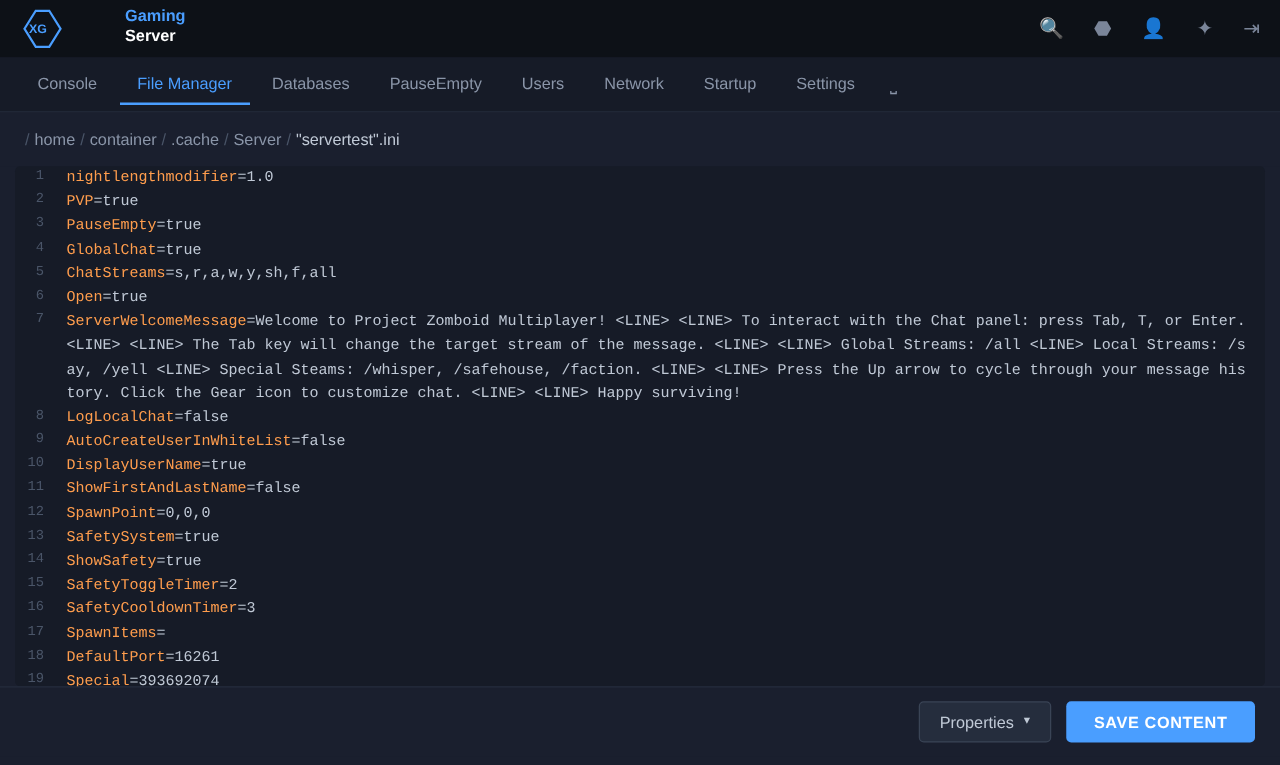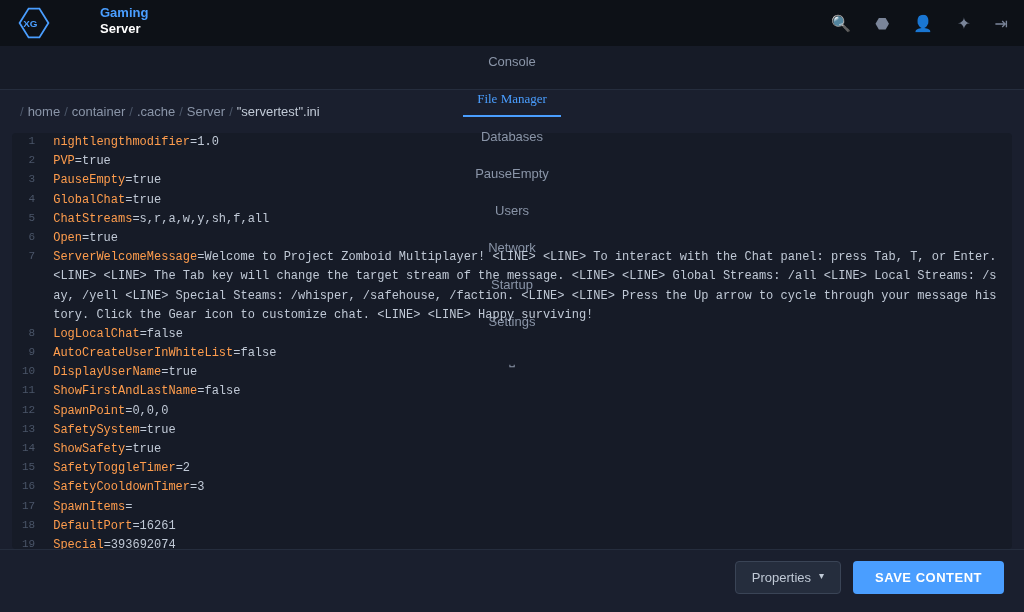--- a/index.html
+++ b/index.html
@@ -43,35 +43,33 @@
 
     
     .sec-navbar {
       background: #161b27;
       height: 44px;
       display: flex;
       align-items: center;
       padding: 0 16px;
       border-bottom: 1px solid #252d3d;
       gap: 4px;
-      flex-direction: column;
     }
     .nav-tab {
       color: #8a95a8;
       padding: 8px 14px;
       cursor: pointer;
       font-size: 13px;
       border-bottom: 2px solid transparent;
       text-decoration: none;
       white-space: nowrap;
     }
     .nav-tab.active {
       color: #4a9eff;
       border-bottom: 2px solid #4a9eff;
-      font-family: Liberation Serif, serif;
     }
     .nav-tab-external {
       color: #8a95a8;
       font-size: 14px;
       padding: 8px 10px;
       cursor: pointer;
     }
 
     
     .breadcrumb {

